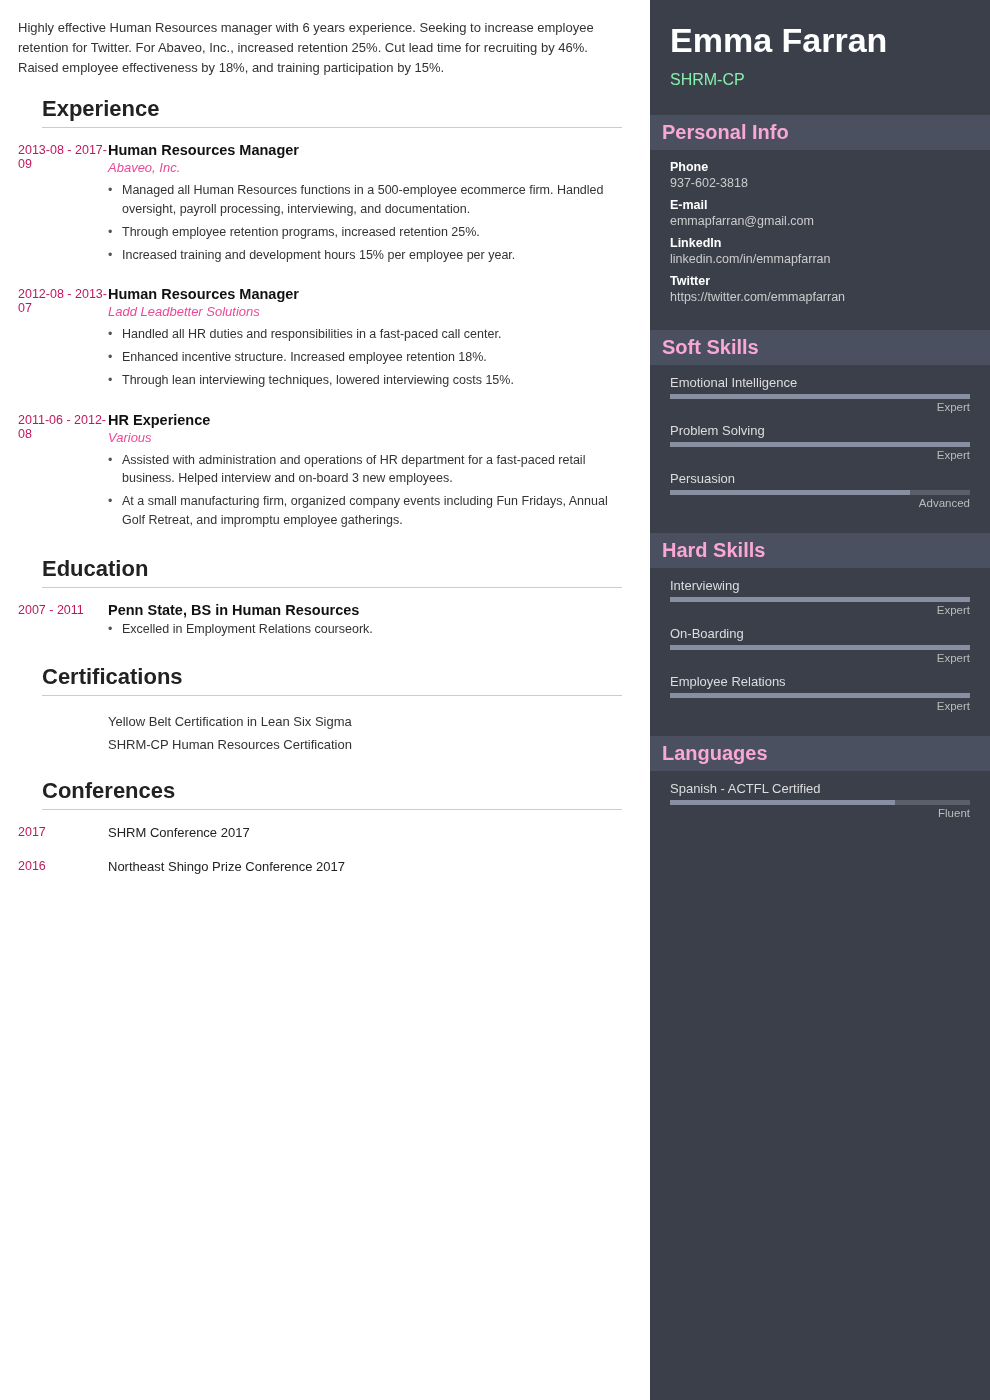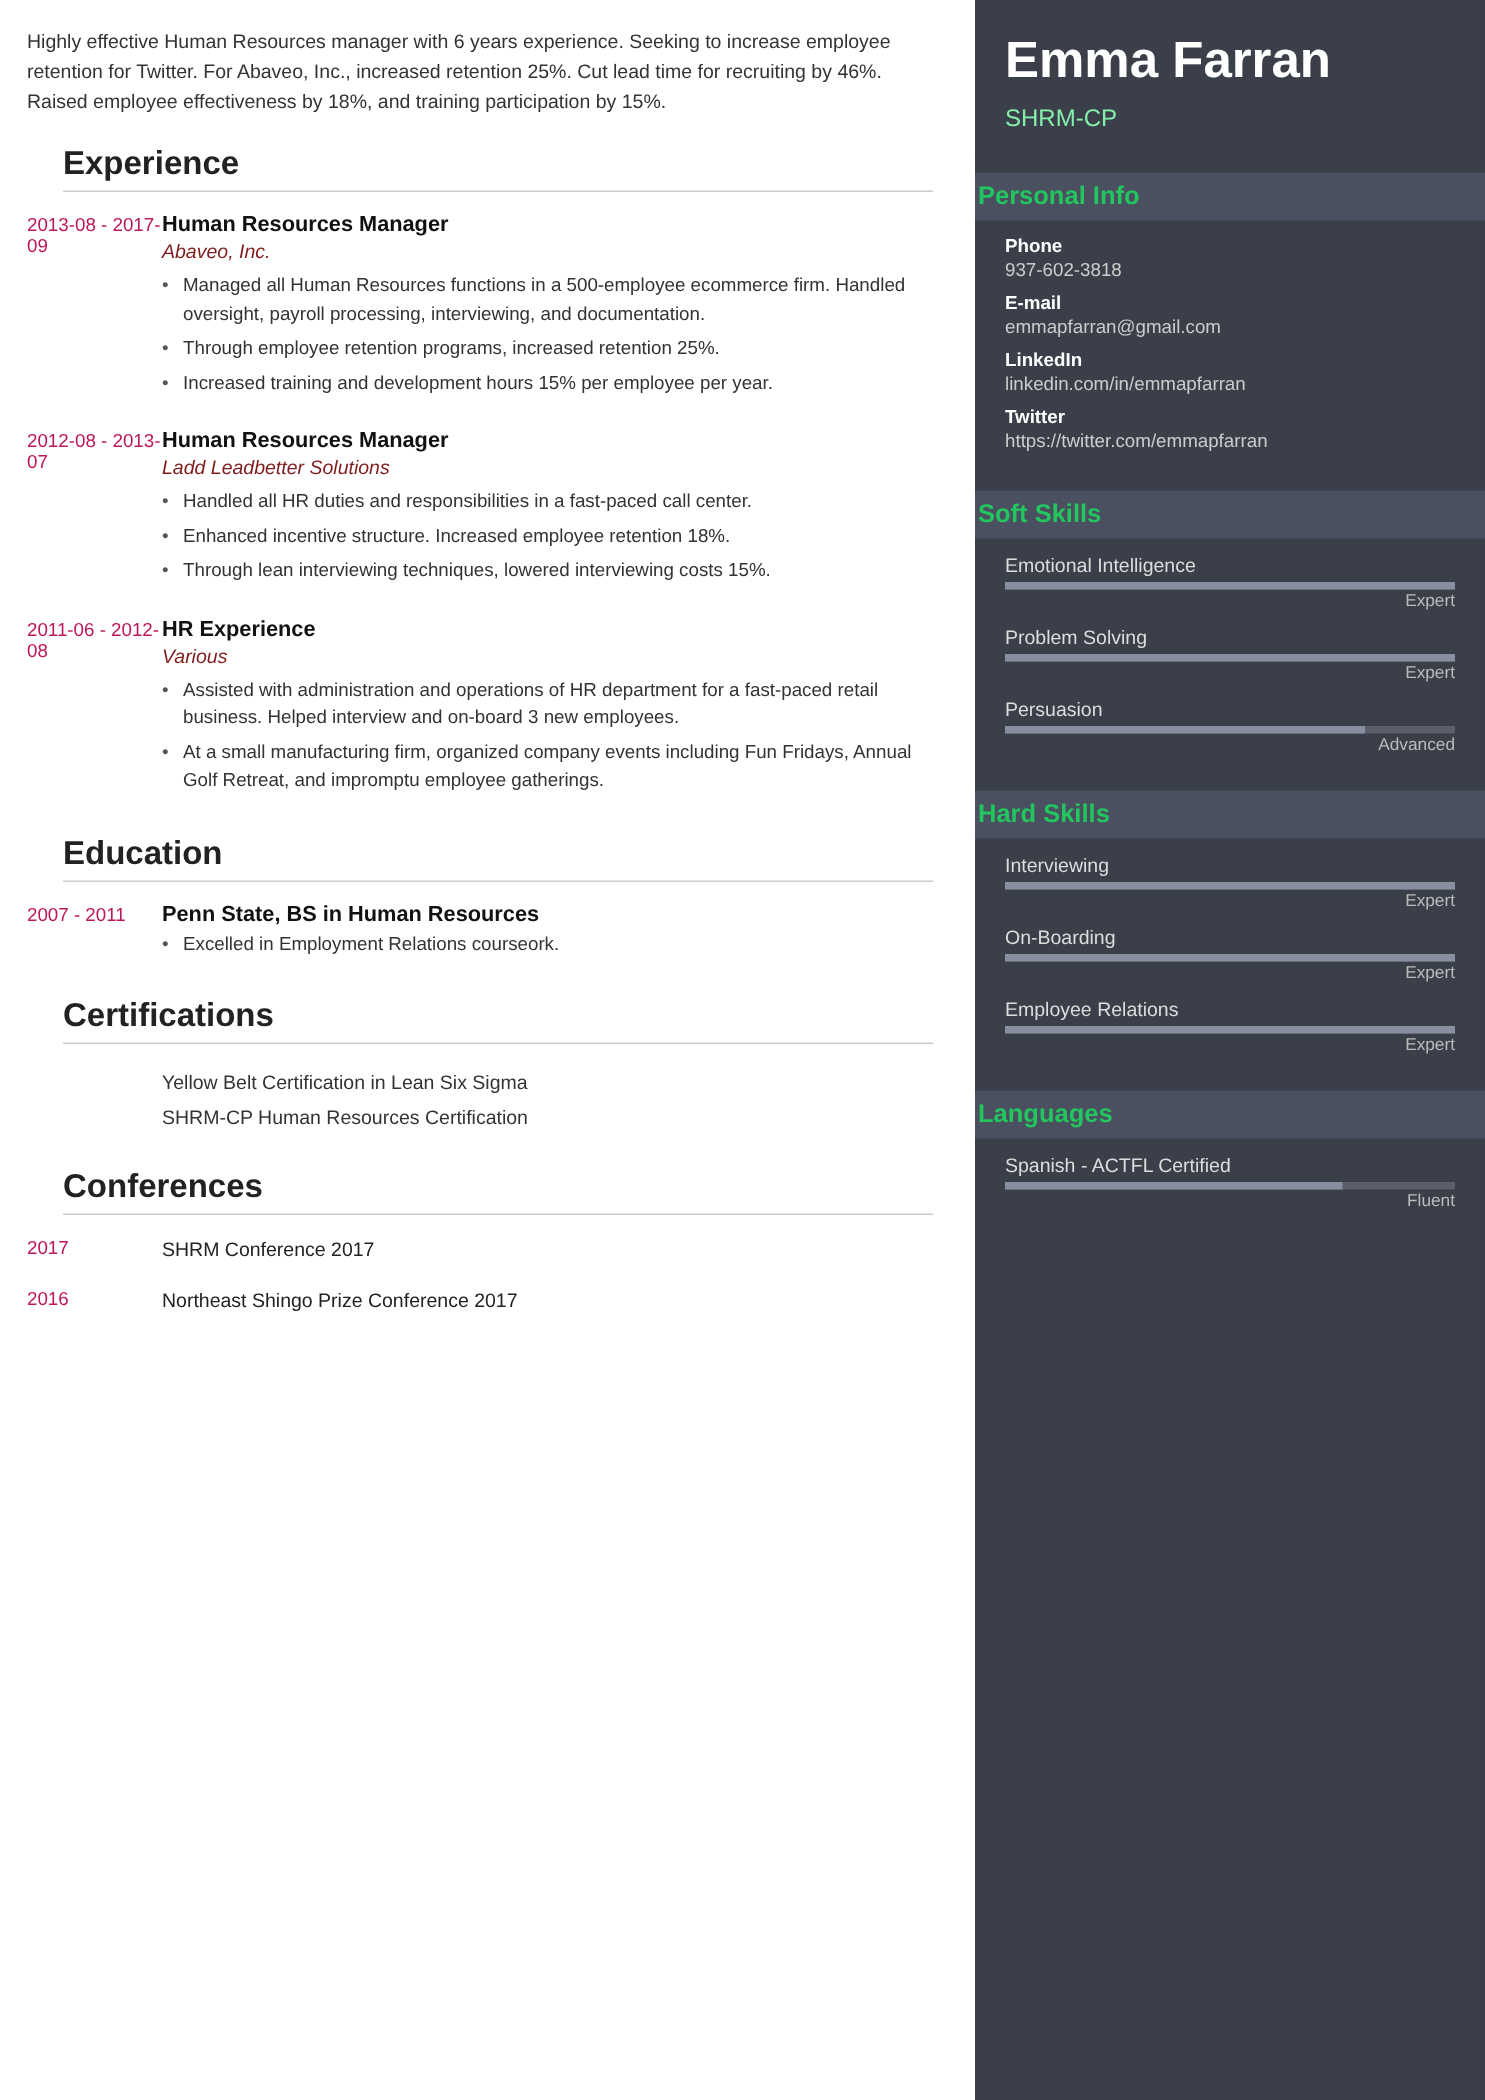--- a/index.html
+++ b/index.html
@@ -66,21 +66,21 @@
     .job-title {
       font-size: 14.5px;
       font-weight: bold;
       color: #111;
       margin-bottom: 2px;
     }
 
     .company-name {
       font-style: italic;
       font-size: 13px;
-      color: #7f1d1d;
+      color: #ec4899;
       margin-bottom: 6px;
     }
 
     .bullet-list {
       list-style: none;
       padding: 0;
     }
 
     .bullet-list li {
       position: relative;
@@ -130,26 +130,26 @@
       font-size: 16px;
       color: #86efac;
       margin-top: 12px;
     }
 
     .right-section {
       padding: 12px 20px 10px 20px;
     }
 
     .right-section-title {
-      font-size: 17px;
-      font-weight: bold;
-      color: #22c55e;
+      font-size: 20px;
+      font-weight: bold;
+      color: #f9a8d4;
       margin-bottom: 10px;
       background: #4a5060;
-      padding: 6px 2px;
+      padding: 6px 12px;
       margin-left: -20px;
       margin-right: -20px;
     }
 
     .info-label {
       font-weight: bold;
       font-size: 12.5px;
       color: #fff;
       margin-bottom: 2px;
       margin-top: 8px;

